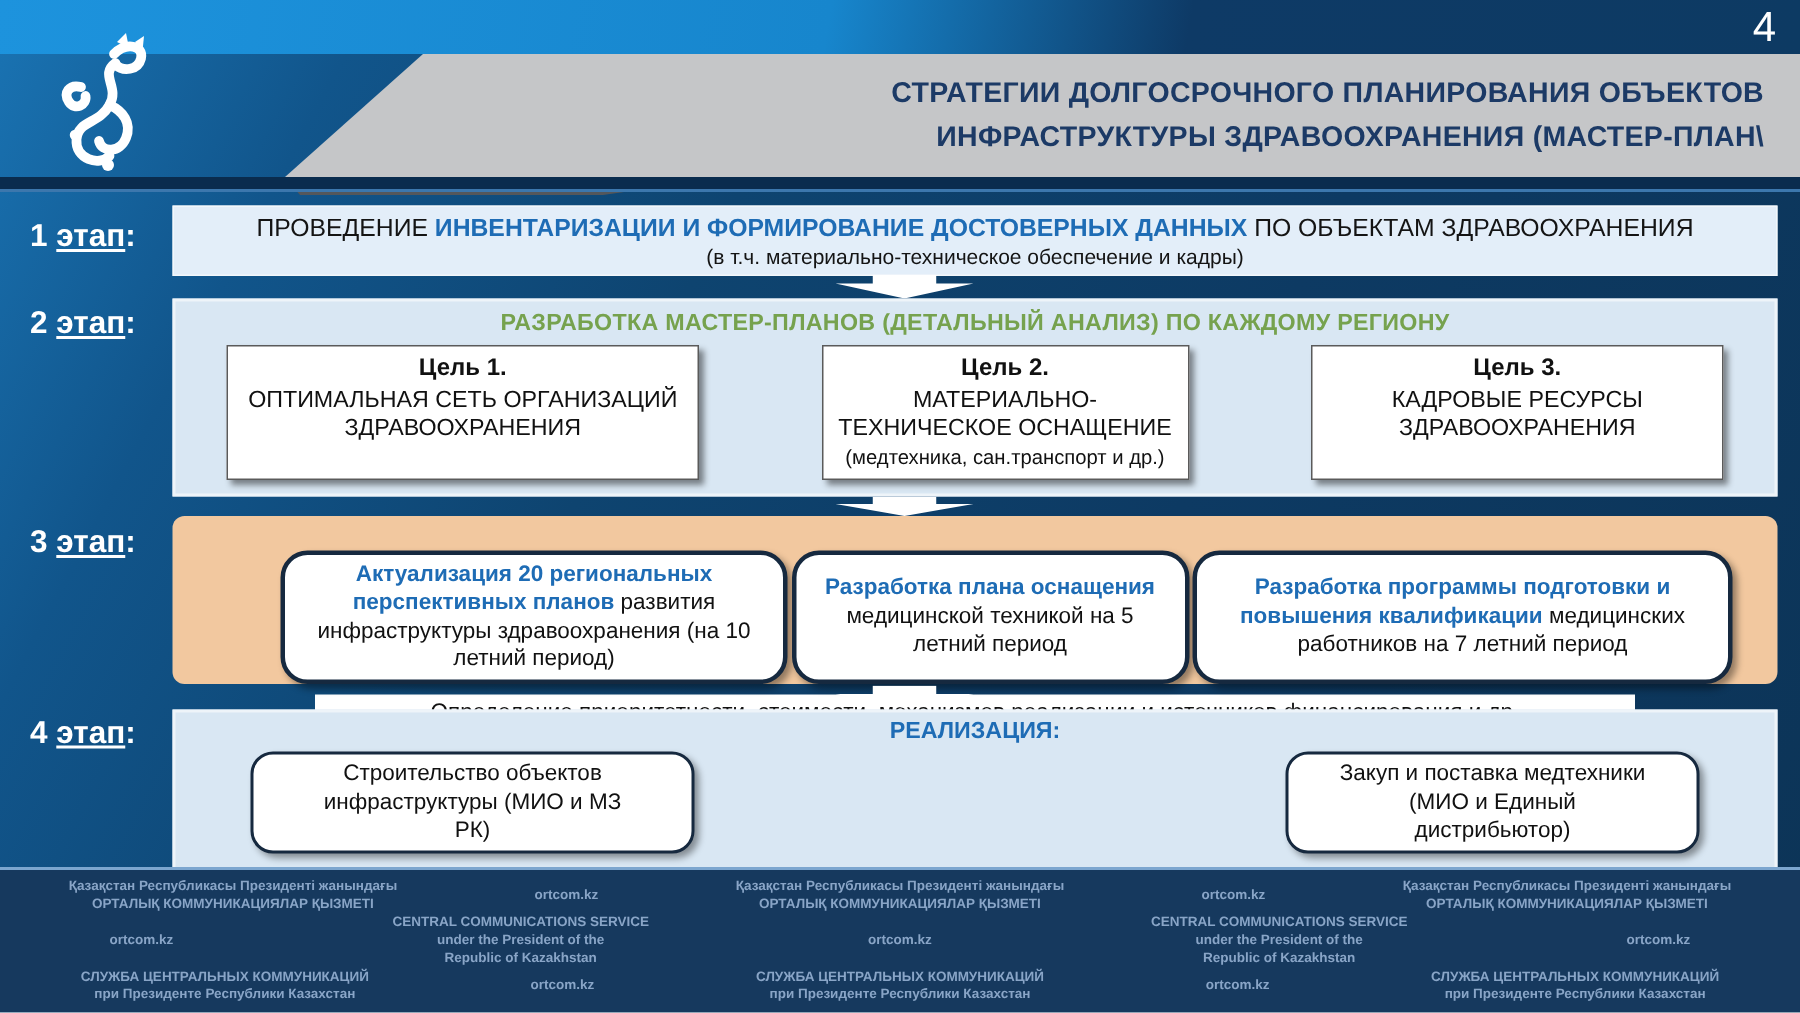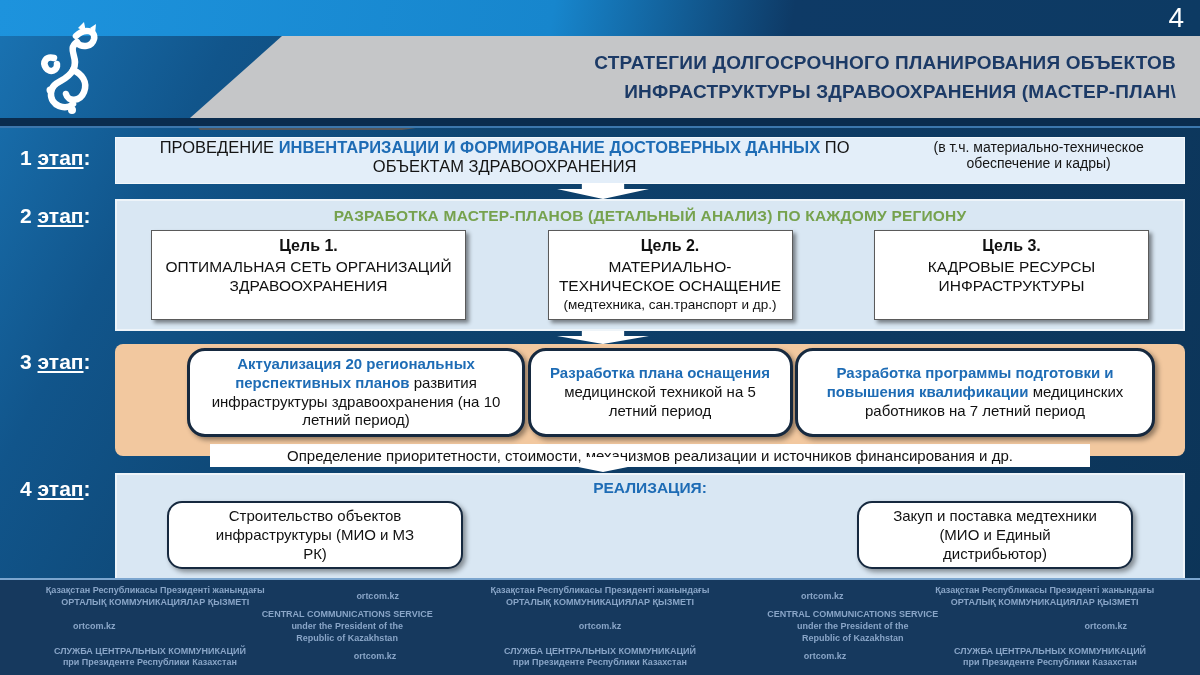--- a/index.html
+++ b/index.html
@@ -21,40 +21,40 @@
   .emblem{position:absolute;top:20px;left:26px;width:76px;height:96px;}
   .header-sep{position:absolute;top:118px;left:0;right:0;height:8px;background:#0a2c4e;border-bottom:2px solid #3c77ad;}
   
   .stage-label{position:absolute;left:20px;color:#ffffff;font-size:21px;font-weight:bold;white-space:nowrap;}
   .stage-label .u{text-decoration:underline;}
   
   .down-arrow{position:absolute;left:557px;width:92px;background:#ffffff;
     clip-path:polygon(27% 0,73% 0,73% 38%,100% 38%,50% 100%,0 38%,27% 38%);}
   
   .s1-box{position:absolute;top:137px;left:115px;width:1070px;height:47px;background:#e3eef9;
-    border:1px solid #f2f7fb;box-sizing:border-box;display:flex;flex-direction:row;
+    border:1px solid #f2f7fb;box-sizing:border-box;display:flex;flex-direction:column;
     justify-content:center;text-align:center;}
   .s1-line1{font-size:16.5px;color:#141414;}
   .s1-line1 .hl{color:#1e6cb5;font-weight:bold;}
   .s1-line2{font-size:14px;color:#141414;margin-top:1px;}
   
   .s2-panel{position:absolute;top:199px;left:115px;width:1070px;height:132px;background:#d9e7f3;
     border:2px solid #eef4f9;box-sizing:border-box;}
   .s2-heading{margin-top:6px;text-align:center;color:#76a24e;font-weight:bold;font-size:15.5px;letter-spacing:.2px;}
   .goals{display:flex;justify-content:space-between;margin:5px 34px 0;}
   .goal{background:#ffffff;border:1px solid #5a5a5a;box-shadow:3px 3px 4px rgba(0,0,0,.45);
     box-sizing:border-box;text-align:center;padding:6px 8px 4px;min-height:90px;}
   .goal.g1{width:315px;} .goal.g2{width:245px;} .goal.g3{width:275px;}
   .g-title{font-weight:bold;font-size:16px;color:#111;margin-bottom:3px;}
   .g-body{font-size:15.5px;color:#111;line-height:1.22;}
   .g-note{font-size:13.5px;color:#111;margin-top:1px;}
   
   .s3-panel{position:absolute;top:344px;left:115px;width:1070px;height:112px;background:#f2c89f;
     border-radius:8px;box-sizing:border-box;}
-  .cards3{display:flex;justify-content:space-between;margin:4px 30px 0;padding-left:42px;}
+  .cards3{display:flex;justify-content:space-between;margin:23px 30px 0;padding-left:42px;}
   .card3{background:#ffffff;border:3px solid #16293f;border-radius:18px;box-shadow:3px 3px 5px rgba(0,0,0,.4);
     box-sizing:border-box;text-align:center;font-size:15px;line-height:1.25;color:#111;
     display:flex;flex-direction:column;justify-content:center;min-height:80px;padding:4px 10px;}
   .card3 .hl{color:#1e6cb5;font-weight:bold;}
   .card3.c1{width:338px;} .card3.c2{width:265px;} .card3.c3{width:360px;}
   .s3-strip{margin:7px auto 0;width:880px;background:#ffffff;text-align:center;
     font-size:15px;color:#111;padding:3px 6px;box-sizing:border-box;}
   
   .s4-panel{position:absolute;top:473px;left:115px;width:1070px;height:121px;background:#d9e7f3;
     border:2px solid #eef4f9;box-sizing:border-box;}
@@ -130,21 +130,21 @@
         <div class="g-title">Цель 1.</div>
         <div class="g-body">ОПТИМАЛЬНАЯ СЕТЬ ОРГАНИЗАЦИЙ ЗДРАВООХРАНЕНИЯ</div>
       </div>
       <div class="goal g2">
         <div class="g-title">Цель 2.</div>
         <div class="g-body">МАТЕРИАЛЬНО-ТЕХНИЧЕСКОЕ ОСНАЩЕНИЕ</div>
         <div class="g-note">(медтехника, сан.транспорт и др.)</div>
       </div>
       <div class="goal g3">
         <div class="g-title">Цель 3.</div>
-        <div class="g-body">КАДРОВЫЕ РЕСУРСЫ ИНФРАСТРУКТУРЫ</div>
+        <div class="g-body">КАДРОВЫЕ РЕСУРСЫ ЗДРАВООХРАНЕНИЯ</div>
       </div>
     </div>
   </div>
 
   <div class="down-arrow" style="top:331px;height:13px;"></div>
 
   <div class="s3-panel">
     <div class="cards3">
       <div class="card3 c1">
         <div><span class="hl">Актуализация 20 региональных перспективных планов</span><span> развития инфраструктуры здравоохранения (на 10 летний период)</span></div>

